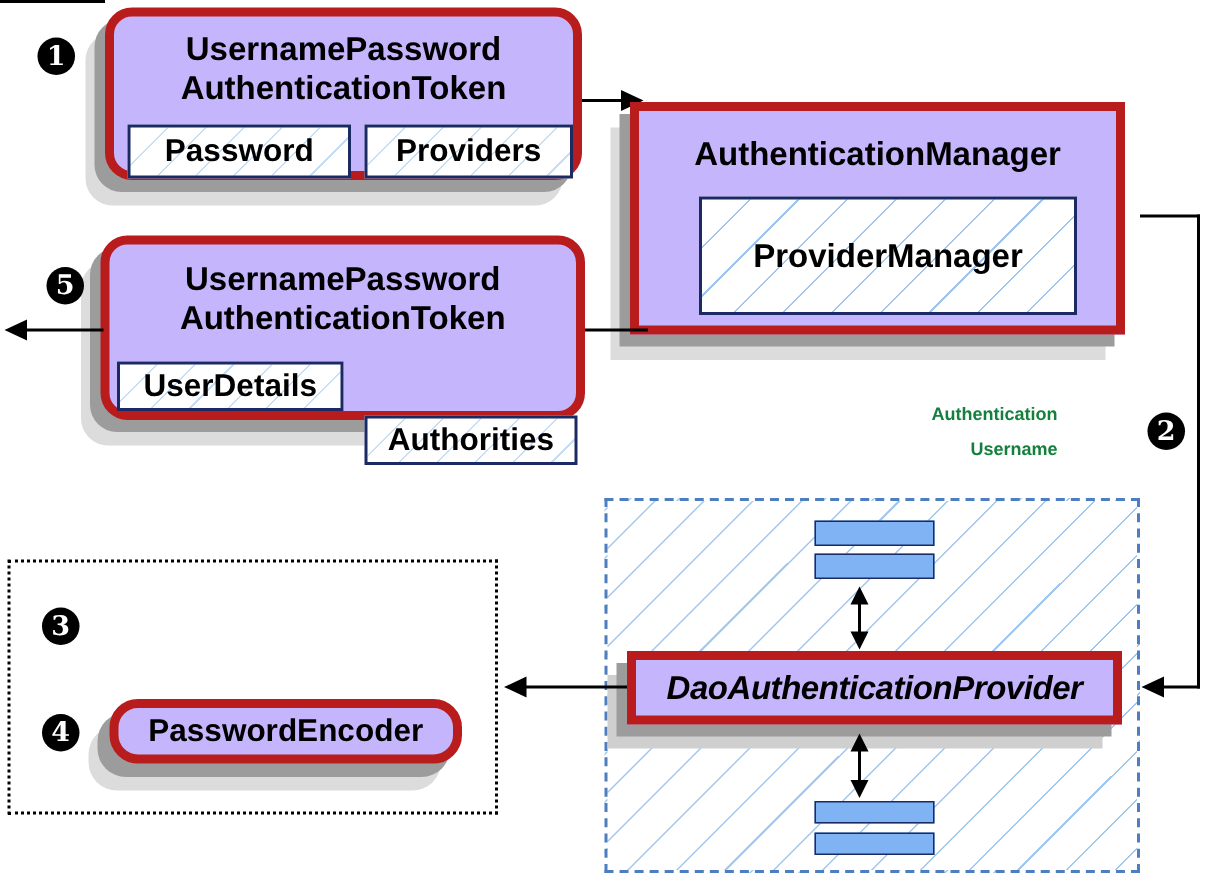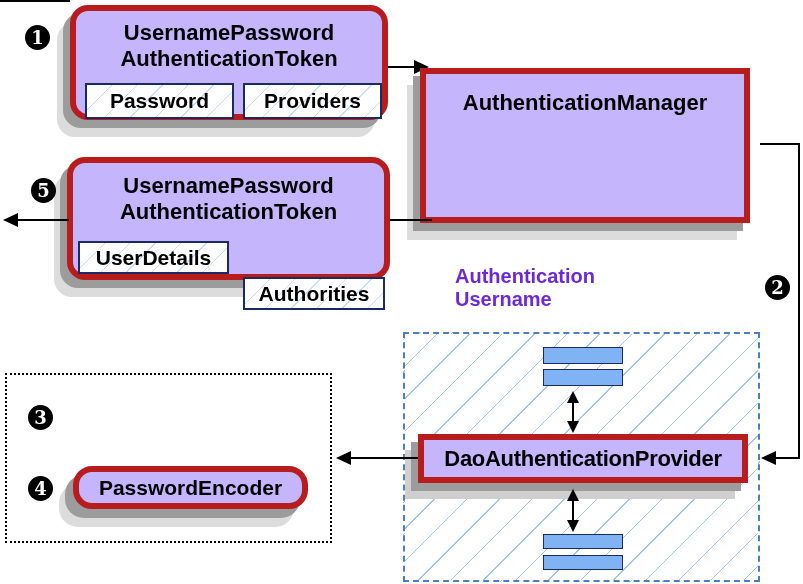--- a/index.html
+++ b/index.html
@@ -42,21 +42,21 @@
     display:flex;align-items:center;justify-content:center;
   }
   .mini-rect{position:absolute;width:80px;background:#7fb3f4;border:1px solid #1b2a63;box-sizing:border-box;}
   .dashed-group{
     position:absolute;border:2px dashed #4d7fc0;box-sizing:border-box;
   }
   .dotted-group{
     position:absolute;border:2px dotted #000;box-sizing:border-box;background:#fff;
   }
   .group-heading{
-    position:absolute;font-weight:bold;font-size:20px;line-height:23px;text-align:left;color:#6d28d9;
+    position:absolute;font-weight:bold;font-size:12px;line-height:23px;text-align:right;color:#15803d;
   }
 </style>
 </head>
 <body>
 
 <div class="canvas">
 
   <div class="hline" style="left:0;top:66;width:70px;height:2px;"></div>
   <div class="badge" style="left:25px;top:25px;">1</div>
 
@@ -67,20 +67,21 @@
     </div>
     <div class="field hatch-light" style="left:9px;top:72px;width:149px;height:36px;">Password</div>
     <div class="field hatch-light" style="left:167px;top:72px;width:139px;height:36px;">Providers</div>
   </div>
 
   <div class="hline" style="left:388px;top:66px;width:27px;height:2px;"></div>
   <div class="tri tri-right" style="left:414px;top:60px;"></div>
 
   <div class="blue-box shadowed" style="left:420px;top:68px;width:330px;height:155px;">
     <div class="box-title" style="margin-top:16px;">AuthenticationManager</div>
+    <div class="field hatch-med" style="left:40px;top:57px;width:252px;height:79px;font-size:22px;">ProviderManager</div>
   </div>
 
   <div class="hline" style="left:760px;top:143px;width:40px;height:2px;"></div>
   <div class="vline" style="left:798px;top:143px;width:2px;height:316px;"></div>
   <div class="hline" style="left:775px;top:457px;width:25px;height:2px;"></div>
   <div class="tri tri-left" style="left:761px;top:451px;"></div>
   <div class="badge" style="left:765px;top:275px;">2</div>
 
   <div class="hline" style="left:390px;top:219px;width:42px;height:2px;"></div>
 
@@ -104,21 +105,21 @@
 
   <div class="dashed-group hatch-med" style="left:403px;top:332px;width:357px;height:250px;"></div>
 
   <div class="mini-rect" style="left:543px;top:347px;height:17px;"></div>
   <div class="mini-rect" style="left:543px;top:369px;height:17px;"></div>
 
   <div class="tri tri-up" style="left:567px;top:391px;"></div>
   <div class="vline" style="left:572px;top:400px;width:2px;height:24px;"></div>
   <div class="tri tri-down" style="left:567px;top:421px;"></div>
 
-  <div class="blue-box center-flex" style="left:418px;top:434px;width:330px;height:49px;box-shadow:-7px 8px 0 #9c9c9c,-13px 16px 0 #cfcfcf;font-weight:bold;font-size:22px;letter-spacing:-0.3px;">DaoAuthenticationProvider</div>
+  <div class="blue-box center-flex" style="left:418px;top:434px;width:330px;height:49px;box-shadow:-7px 8px 0 #9c9c9c,-13px 16px 0 #cfcfcf;font-weight:bold;font-size:22px;letter-spacing:-0.3px;font-style:italic;">DaoAuthenticationProvider</div>
 
   <div class="tri tri-up" style="left:567px;top:489px;"></div>
   <div class="vline" style="left:572px;top:498px;width:2px;height:25px;"></div>
   <div class="tri tri-down" style="left:567px;top:520px;"></div>
 
   <div class="mini-rect" style="left:543px;top:534px;height:15px;"></div>
   <div class="mini-rect" style="left:543px;top:555px;height:15px;"></div>
 
   <div class="hline" style="left:350px;top:457px;width:68px;height:2px;"></div>
   <div class="tri tri-left" style="left:336px;top:451px;"></div>

